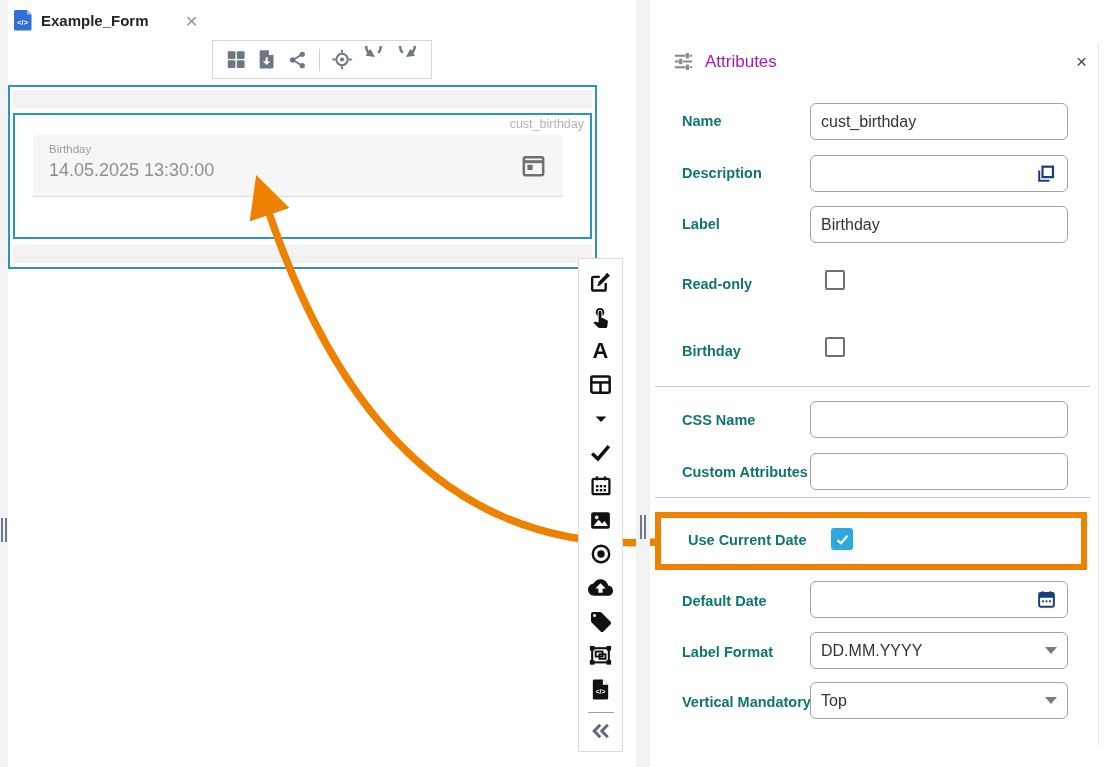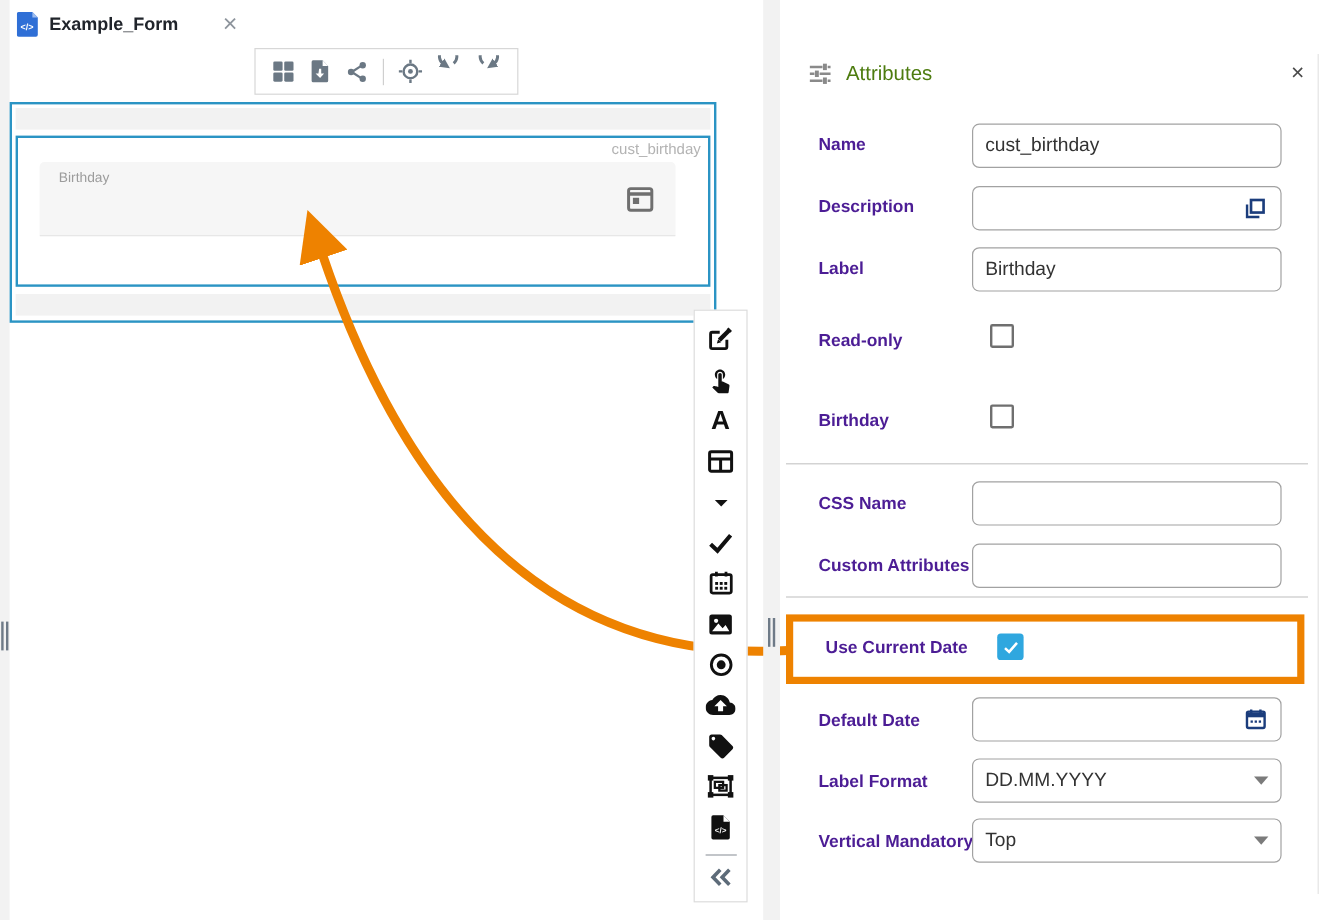--- a/index.html
+++ b/index.html
@@ -39,24 +39,24 @@
   
   #el-toolbar { position:absolute; left:578px; top:258px; width:45px; height:494px; background:#fff;
     border:1px solid #dcdcdc; display:flex; flex-direction:column; align-items:center; padding:7px 0 5px; z-index:7; }
   #el-toolbar .slot { height:34.5px; display:flex; align-items:center; justify-content:center; cursor:pointer; }
   #el-toolbar .tdiv { width:26px; height:1px; background:#9aa0a6; margin:5px 0 4px; }
 
   
   #panel { position:absolute; left:650px; top:0; width:455px; height:767px; background:#fff; }
   #panel-scrollline { position:absolute; left:448px; top:45px; bottom:22px; width:1px; background:#e4e4e4; }
   #panel-header { position:absolute; left:22px; top:50px; right:18px; display:flex; align-items:center; }
-  #panel-header .ptitle { font-size:17px; color:#4d7c0f; margin-left:10px; }
+  #panel-header .ptitle { font-size:17px; color:#a21caf; margin-left:10px; }
   #panel-header .pclose { margin-left:auto; font-size:19px; color:#4a4a4a; cursor:pointer; line-height:1; }
 
-  .row-label { position:absolute; left:32px; font-size:14.5px; font-weight:700; color:#4c1d95; }
+  .row-label { position:absolute; left:32px; font-size:14.5px; font-weight:700; color:#0f766e; }
   .tbox { position:absolute; left:160px; width:258px; height:37px; border:1px solid #a2a2a2; border-radius:6px;
     background:#fff; font-size:16px; color:#333; display:flex; align-items:center; padding:0 10px; }
   .tbox .trail { margin-left:auto; display:flex; align-items:center; }
   .divider { position:absolute; left:5px; width:435px; height:1px; background:#c9c9c9; }
 
   .cbox { position:absolute; left:175px; width:20px; height:20px; border:2px solid #6f6f6f; border-radius:2px; background:#fff; cursor:pointer; }
   .cbox-checked { position:absolute; left:175px; width:22px; height:22px; border-radius:3px; background:#2fa7df;
     display:flex; align-items:center; justify-content:center; cursor:pointer; }
 
   #highlight-box { position:absolute; left:5px; top:512px; width:432px; height:58px; border:6px solid #ee8200; background:#fff; z-index:6; }
@@ -131,20 +131,21 @@
       <path d="M7.8 5.2 A7.3 7.3 0 1 1 16.6 5.6" fill="none" stroke="#6b7884" stroke-width="2.5" marker-end="url(#mg)"></path>
     </svg>
   </div>
 
   <div id="canvas">
     <div class="strip" style="top:3px;"></div>
     <div id="inner-el">
       <div id="el-id">cust_birthday</div>
       <div id="date-field">
         <div class="flabel">Birthday</div>
+        <div class="fvalue">14.05.2025 13:30:00</div>
         <svg class="fcal" width="27" height="27" viewBox="0 0 24 24">
           <rect x="3.4" y="4.6" width="17.2" height="16" rx="1.6" fill="none" stroke="#6f6f6f" stroke-width="2.2"></rect>
           <line x1="3.4" y1="8.6" x2="20.6" y2="8.6" stroke="#6f6f6f" stroke-width="2.6"></line>
           <rect x="6.6" y="11.4" width="4.6" height="4.6" fill="#6f6f6f"></rect>
         </svg>
       </div>
     </div>
     <div class="strip" style="top:158px;"></div>
   </div>
 

